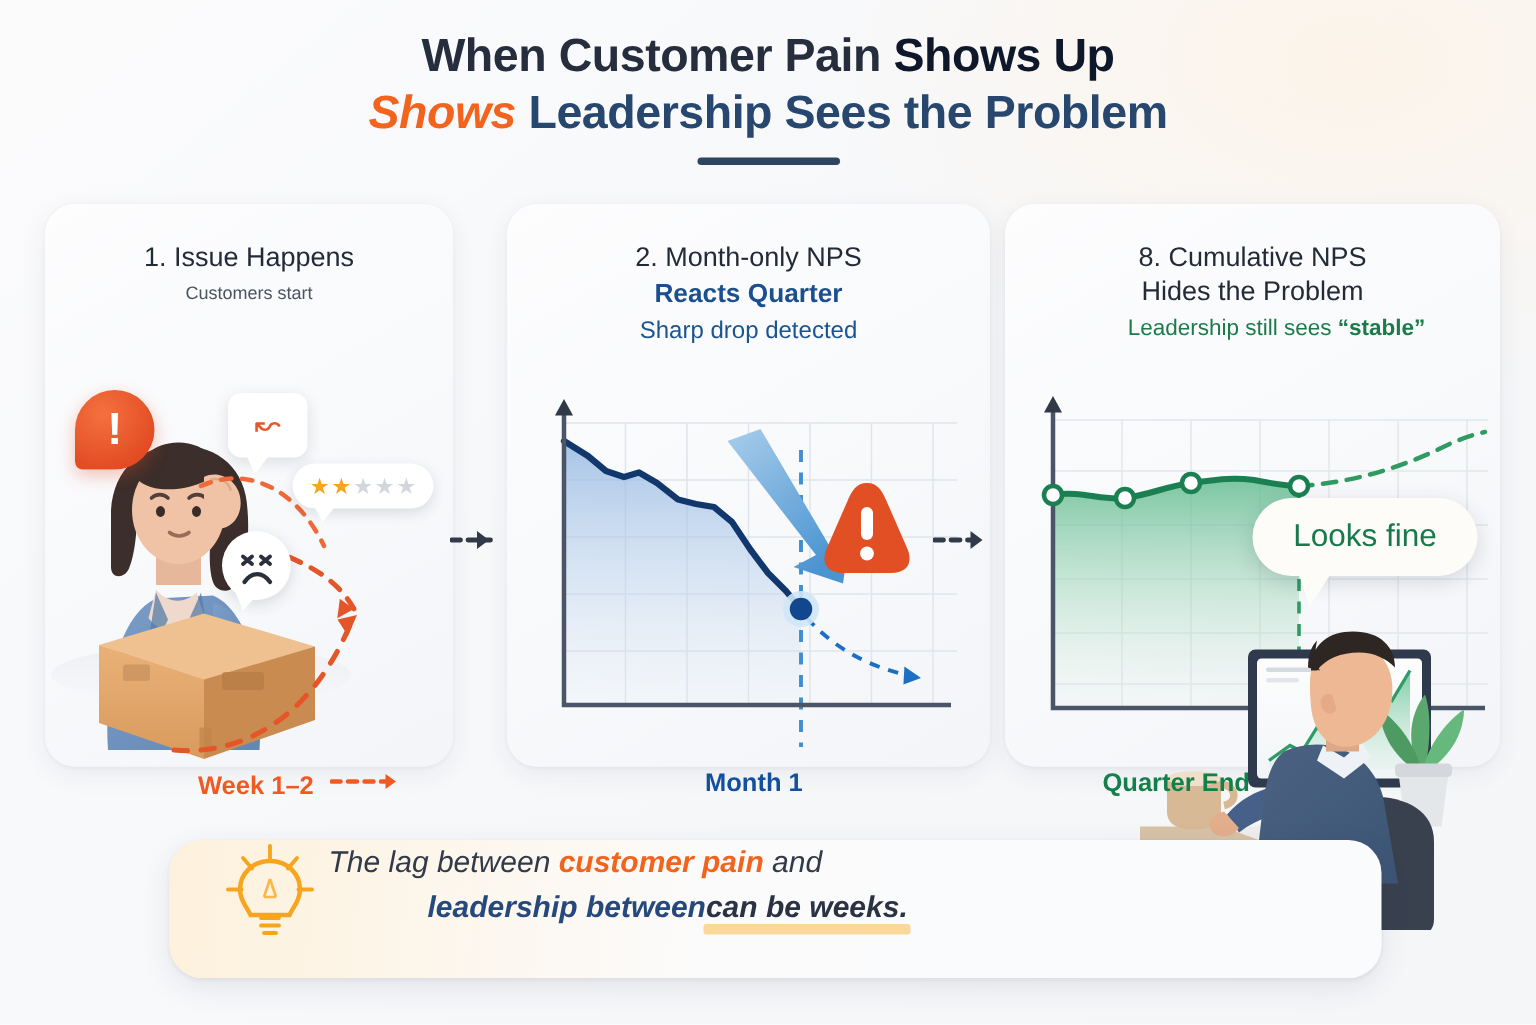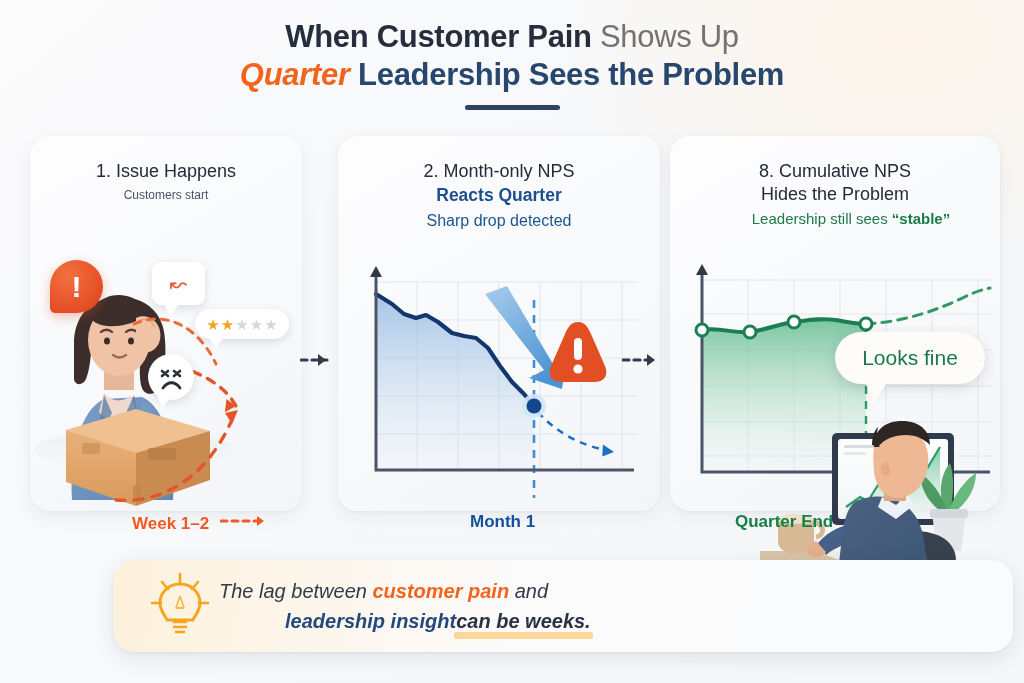--- a/index.html
+++ b/index.html
@@ -12,21 +12,21 @@
       linear-gradient(140deg, #fbfbfc 0%, #f7f8fa 42%, #f5f6f8 100%);
     overflow:hidden;
     position:relative;
   }
   .stage { position:absolute; inset:0; }
 
   
   .title-wrap { position:absolute; top:18px; left:0; width:1024px; text-align:center; }
   .title-line { font-size:31px; line-height:38px; letter-spacing:-0.3px; white-space:nowrap; }
   .t-dark   { color:#262d3d; font-weight:700; }
-  .t-light  { color:#737373; font-weight:400; }
+  .t-light  { color:#0f172a; font-weight:700; }
   .t-orange { color:#f2641e; font-weight:700; font-style:italic; }
   .t-navy   { color:#27476e; font-weight:700; }
   .divider {
     width:95px; height:5px; border-radius:3px; margin:11px auto 0;
     background:linear-gradient(90deg,#2d4straight,#2d4straight);
     background-color:#2f4461;
   }
 
   
   .card {
@@ -108,25 +108,25 @@
 
   
   .tl { position:absolute; top:512px; font-size:17px; font-weight:700; white-space:nowrap; }
   #tl1 { left:132px; color:#f05a22; }
   #tl1 .dash { display:inline-block; vertical-align:2px; margin-left:6px; }
   #tl2 { left:470px; color:#12509e; }
   #tl3 { left:735px; color:#13804a; }
 
   
   .banner {
-    position:absolute; left:113px; top:560px; width:900px; height:92px;
+    position:absolute; left:113px; top:560px; width:808px; height:92px;
     border-radius:22px;
     background:linear-gradient(95deg,#fdf1dc 0%,#fdf5e8 17%,#fbfbfc 46%,#fafbfc 100%);
     box-shadow:0 6px 20px rgba(40,50,70,0.10), 0 1px 3px rgba(40,50,70,0.06);
-    display:flex; align-items:center;
+    display:flex; 
     overflow:hidden;
   }
   .bulb { margin-left:36px; margin-right:4px; flex:0 0 auto; }
   .banner-text { font-style:italic; line-height:30px; padding-left:4px; }
   .bt-line { font-size:20px; white-space:nowrap; }
   .bt-line.l2 { padding-left:66px; }
   .bt-dark   { color:#323a4a; font-weight:400; }
   .bt-orange { color:#f2641e; font-weight:700; }
   .bt-navy   { color:#26497d; font-weight:700; }
   .hl {
@@ -144,21 +144,21 @@
 </head>
 <body>
 
 <div class="stage">
 
   <div class="title-wrap">
     <div class="title-line">
       <span class="t-dark">When Customer Pain</span><span class="t-light"> Shows Up</span>
     </div>
     <div class="title-line">
-      <span class="t-orange">Quarter</span><span class="t-navy"> Leadership Sees the Problem</span>
+      <span class="t-orange">Shows</span><span class="t-navy"> Leadership Sees the Problem</span>
     </div>
     <div class="divider"></div>
   </div>
 
   <div class="card" id="card1">
     <div class="card-head">
       <div class="ch-l1">1. Issue Happens</div>
       <div class="ch-l2">Customers start</div>
     </div>
 
@@ -486,17 +486,17 @@
           <path d="M3 33 h9"></path>
           <path d="M59 33 h-9"></path>
         </g>
         <path d="M31 14 c-12 0 -20 9 -20 19 c0 8 5 12 7 17 h26 c2 -5 7 -9 7 -17 c0 -10 -8 -19 -20 -19z" fill="none" stroke="#f7a51f" stroke-width="3"></path>
         <path d="M25 52 h12 M25 57 h12 M27 62 h8" stroke="#f7a51f" stroke-width="2.6" stroke-linecap="round" fill="none"></path>
         <path d="M31 26 l-4 12 M31 26 l4 12 M27 38 h8" stroke="#f8b84a" stroke-width="1.8" fill="none"></path>
       </svg>
     </div>
     <div class="banner-text">
       <div class="bt-line"><span class="bt-dark">The lag between </span><span class="bt-orange">customer pain</span><span class="bt-dark"> and</span></div>
-      <div class="bt-line l2"><span class="bt-navy">leadership insight</span><span class="hl"> can be weeks.</span></div>
+      <div class="bt-line l2"><span class="bt-navy">leadership between</span><span class="hl"> can be weeks.</span></div>
     </div>
   </div>
 
 </div>
 
 </body></html>

